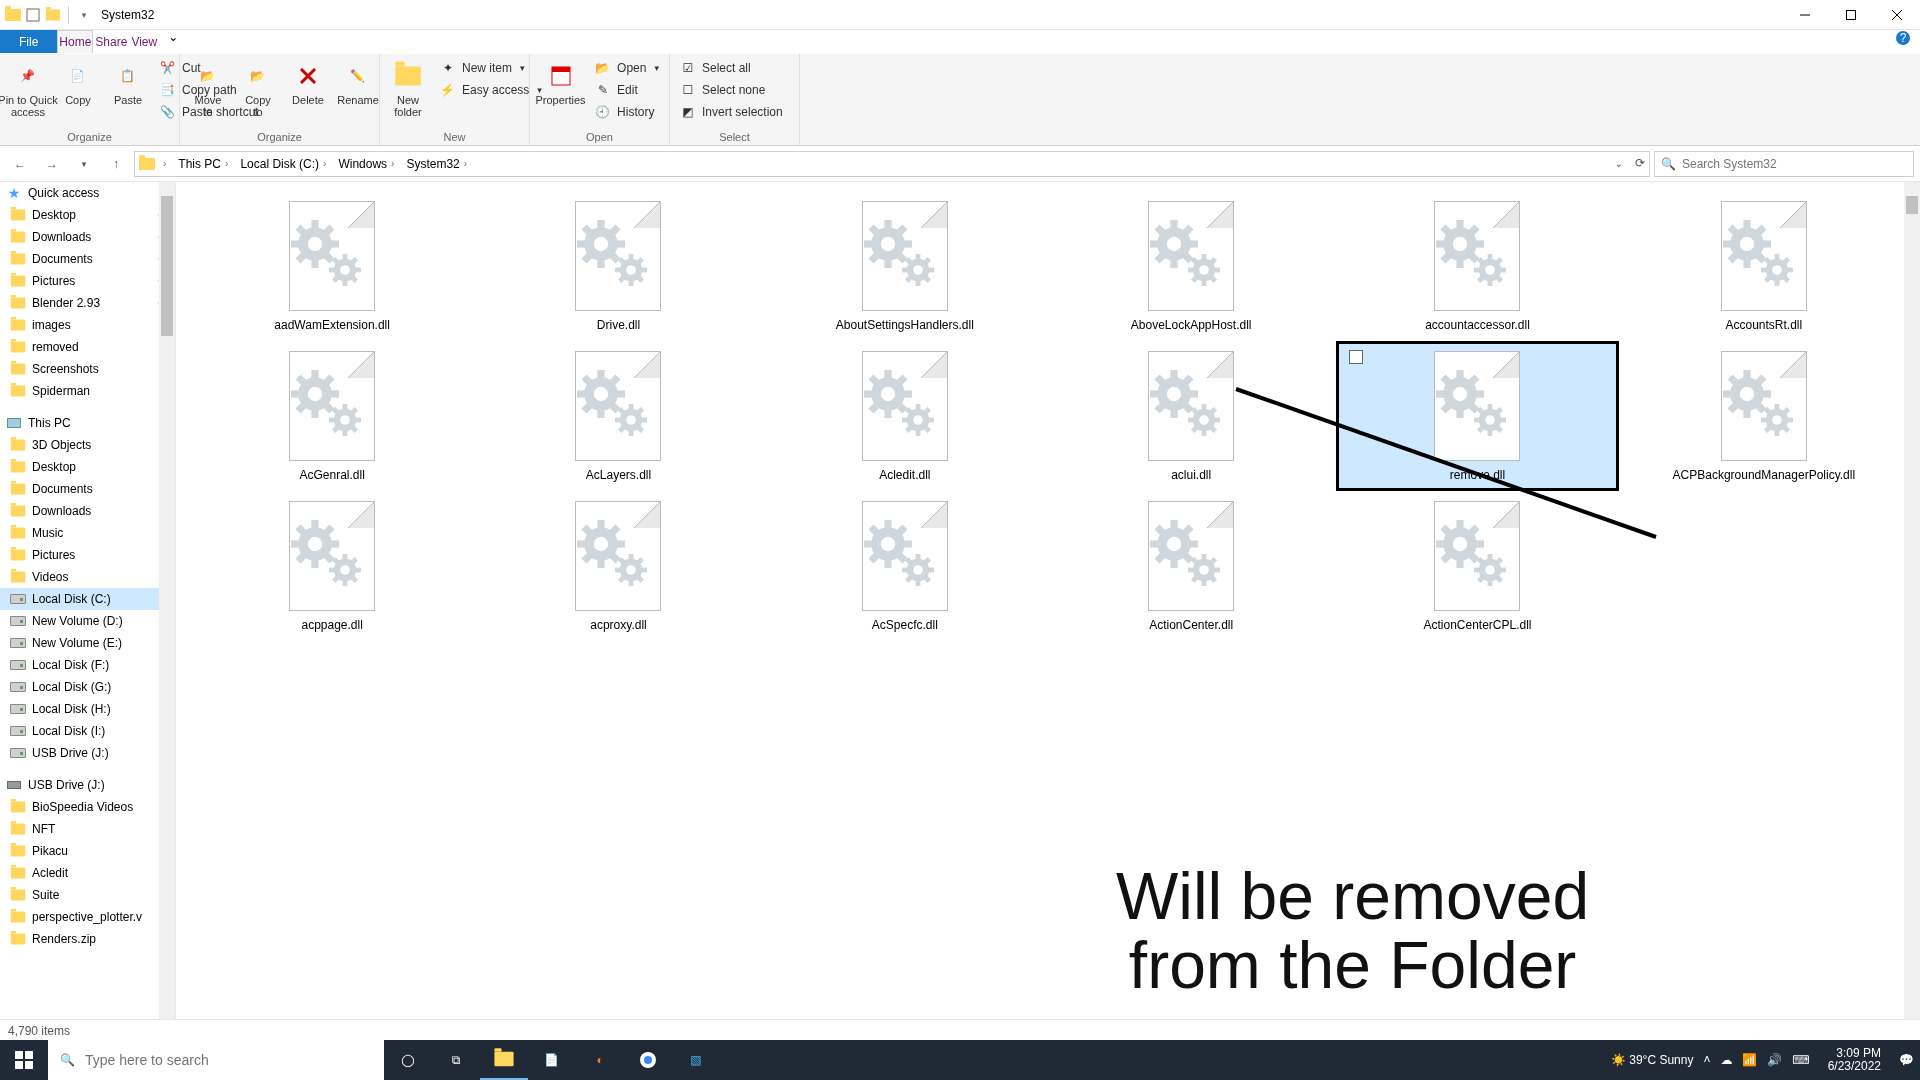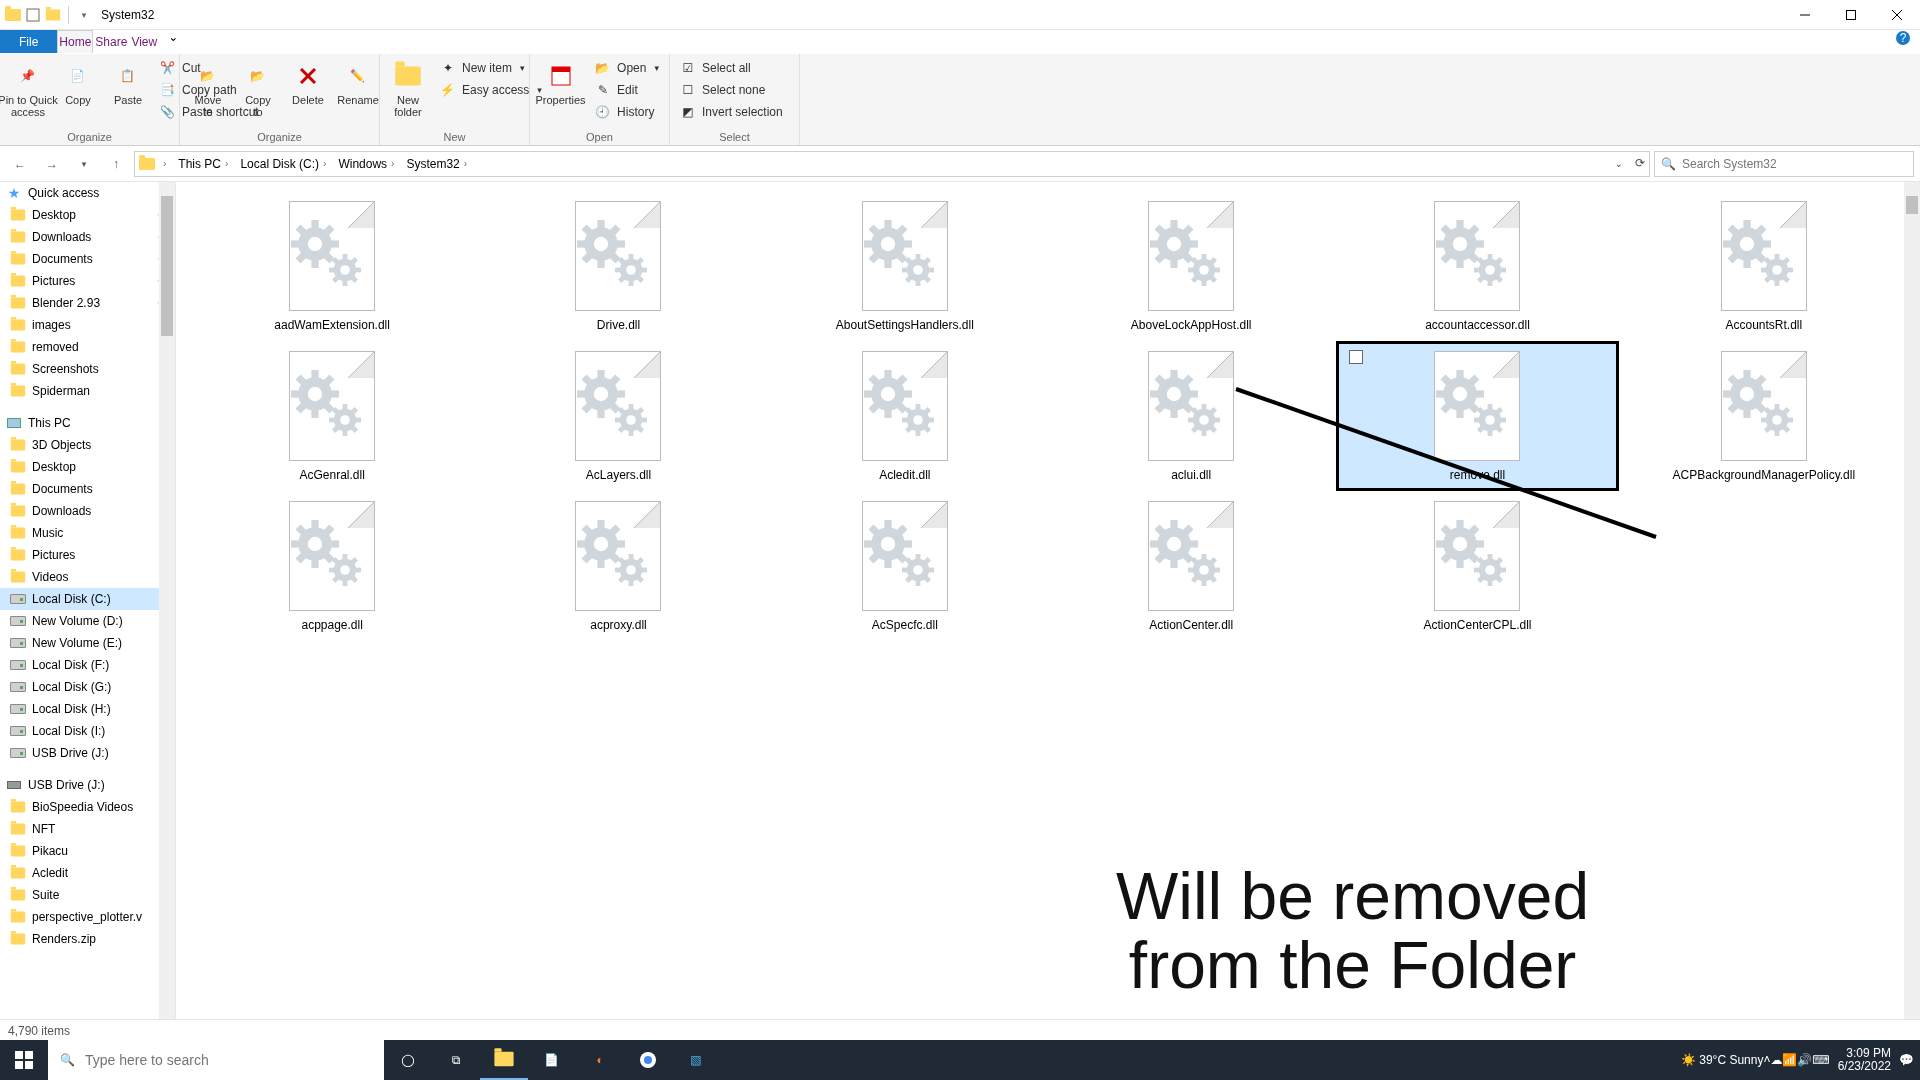--- a/index.html
+++ b/index.html
@@ -70,21 +70,21 @@
 
 .anno-text{position:absolute;left:940px;top:680px;font-size:66px;font-family:"Segoe UI",sans-serif;color:#111;line-height:1.05;pointer-events:none;text-align:center}
 .anno-line{position:absolute;pointer-events:none}
 
 .taskbar{position:fixed;left:0;bottom:0;width:1920px;height:40px;background:#1f2a36;display:flex;align-items:center;color:#fff}
 .taskbar .start{width:48px;height:40px;display:flex;align-items:center;justify-content:center}
 .taskbar .search{flex:0 0 336px;height:40px;background:#fff;display:flex;align-items:center;gap:10px;padding:0 12px;color:#666}
 .taskbar .search input{border:none;outline:none;flex:1;font-size:14px;background:transparent}
 .taskbar .tbtn{width:48px;height:40px;display:flex;align-items:center;justify-content:center}
 .taskbar .tbtn.active{border-bottom:2px solid #76b9ed}
-.taskbar .tray{margin-left:auto;display:flex;align-items:center;gap:0;padding-right:6px;font-size:12px}
+.taskbar .tray{margin-left:auto;display:flex;align-items:center;gap:10px;padding-right:6px;font-size:12px}
 .taskbar .clock{text-align:right;line-height:13px;font-size:11px;padding:0 8px}
 
 .scrollbar{position:absolute;right:0;top:0;width:16px;height:100%;background:#f0f0f0}
 .scrollbar .thumb{position:absolute;left:2px;width:12px;background:#c0c0c0}
 
 .drive-ic{width:16px;height:10px;background:#d0d0d0;border:1px solid #888;border-radius:1px;position:relative}
 .drive-ic:after{content:"";position:absolute;right:2px;top:3px;width:3px;height:3px;background:#5a5}
 .star-ic{color:#4aa3ff;font-size:14px}
 .pc-ic{width:14px;height:10px;border:1px solid #4a6;background:#a7c8e8}
 .usb-ic{width:14px;height:8px;background:#999;border:1px solid #666}

